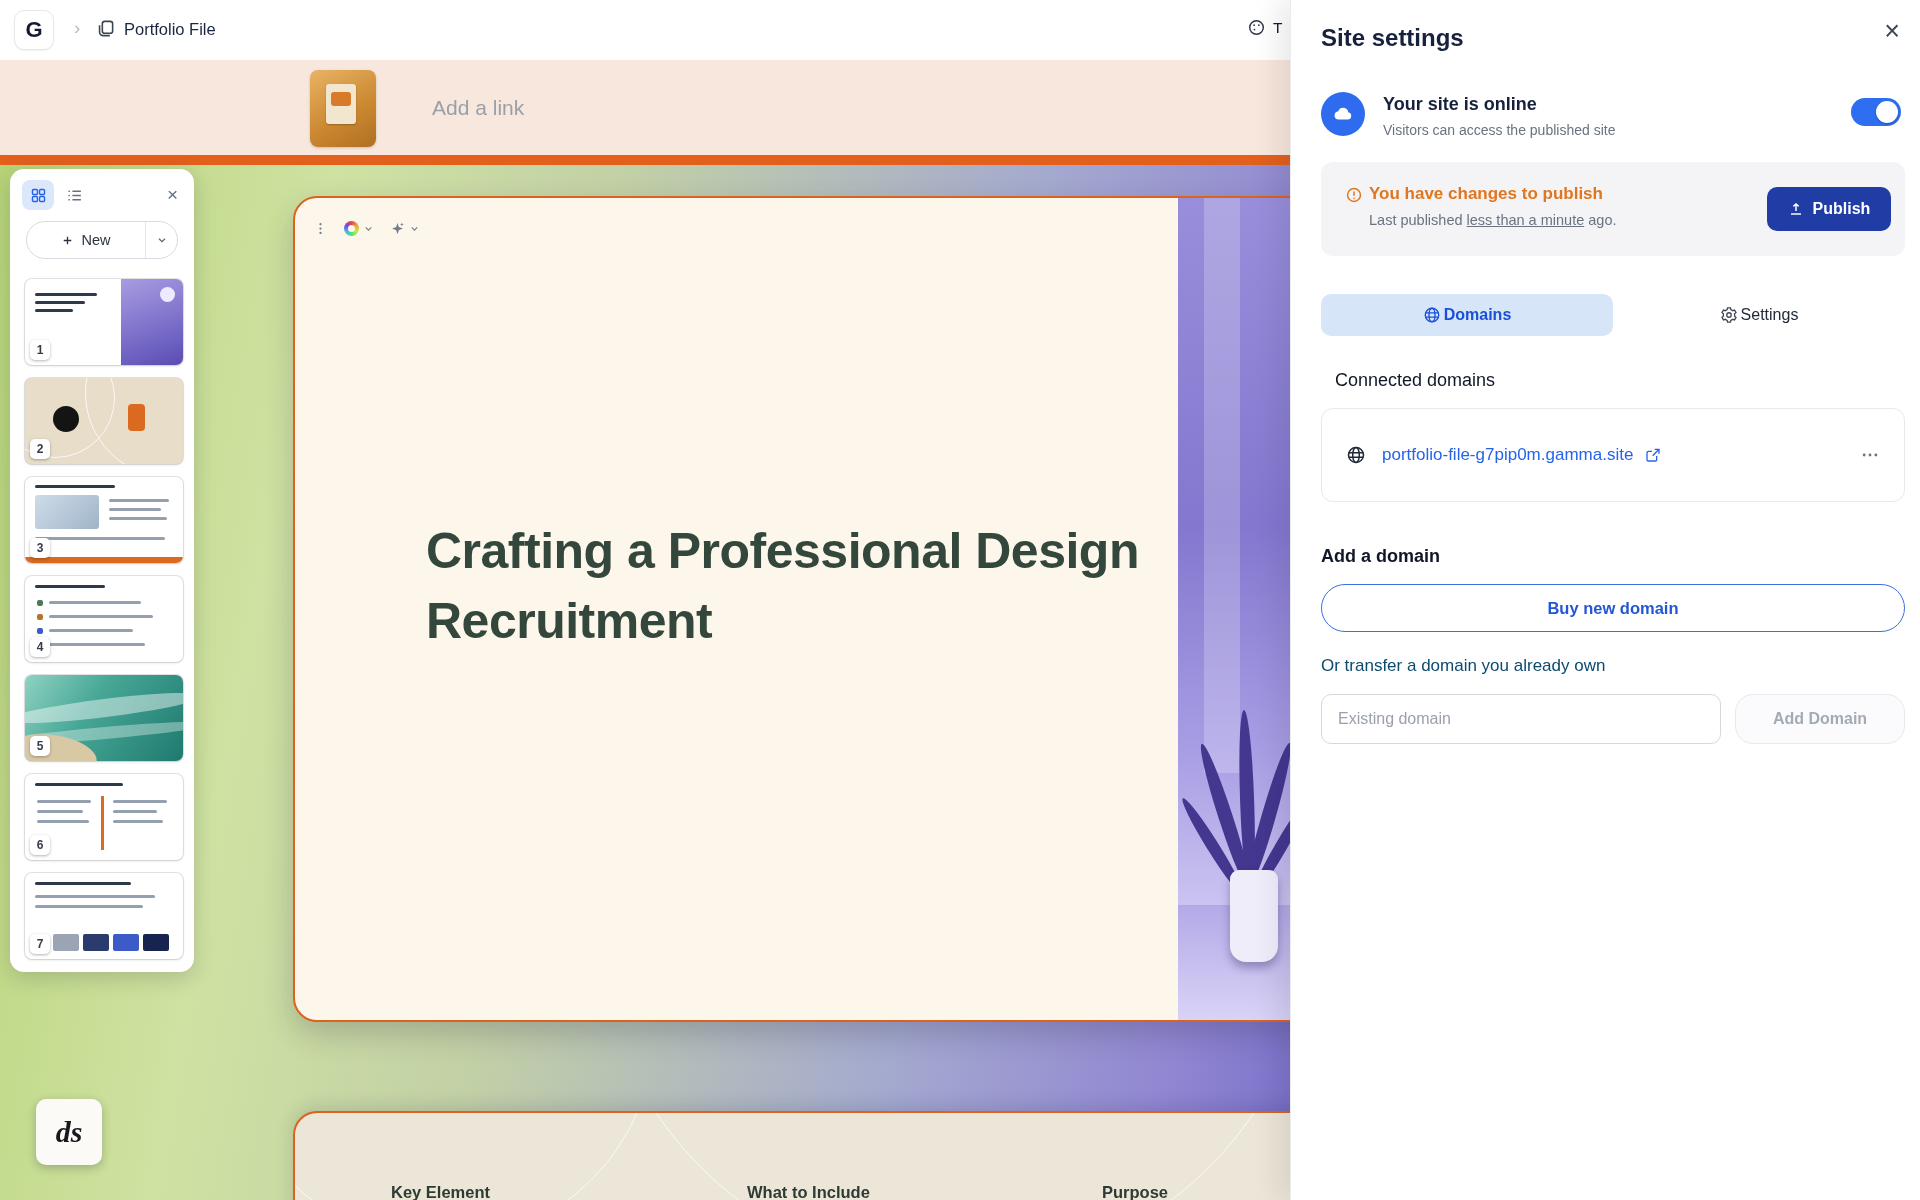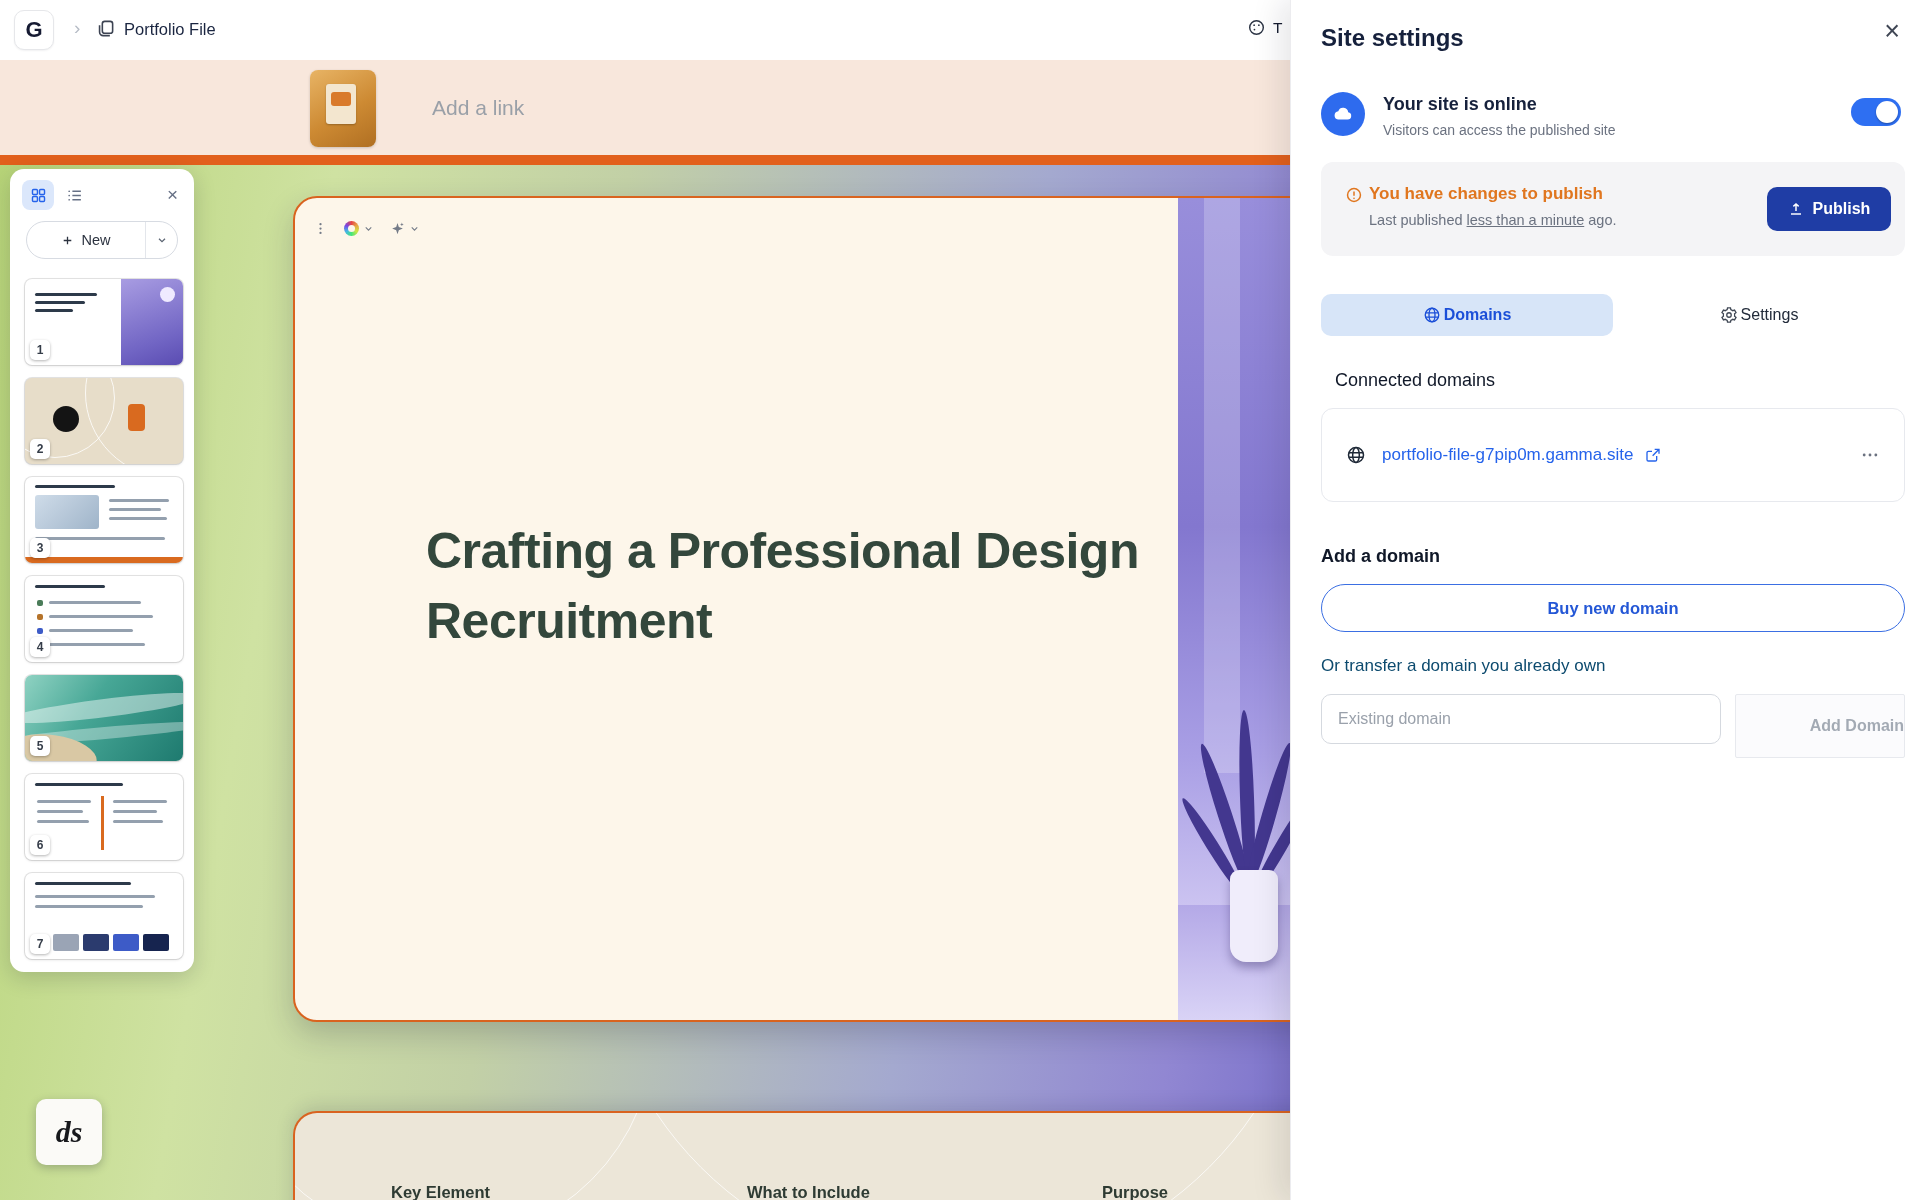--- a/index.html
+++ b/index.html
@@ -113,22 +113,22 @@
   .domain-more { margin-left:auto; color:#6b7280; cursor:pointer; }
 
   .add-h { position:absolute; left:30px; top:546px; font-size:18px; font-weight:600; color:#101828; }
   .buy-btn { position:absolute; left:30px; top:584px; width:584px; height:48px; background:#fff; border:1.5px solid #3b6fe3; border-radius:999px;
              color:#2457d6; font-size:16.5px; font-weight:600; cursor:pointer; font-family:"Liberation Sans",sans-serif; }
   .transfer-h { position:absolute; left:30px; top:656px; font-size:17px; color:#0c4a6e; }
   .input-row { position:absolute; left:30px; top:694px; width:584px; height:50px; display:flex; gap:14px; }
   .domain-input { flex:1; height:50px; border:1px solid #d5d9df; border-radius:10px; padding:0 16px; font-size:16px; color:#1f2937;
                   font-family:"Liberation Sans",sans-serif; outline:none; background:#fff; }
   .domain-input::placeholder { color:#9aa1ab; }
-  .add-domain-btn { width:170px; height:64px; background:#fbfbfd; border:1px solid #e7e9ee; border-radius:2px; color:#a3aab4;
-                    font-size:16px; font-weight:600; cursor:pointer; font-family:"Liberation Sans",sans-serif;text-align:right; }
+  .add-domain-btn { width:170px; height:50px; background:#fbfbfd; border:1px solid #e7e9ee; border-radius:18px; color:#a3aab4;
+                    font-size:16px; font-weight:600; cursor:pointer; font-family:"Liberation Sans",sans-serif; }
   .learn-row { position:absolute; left:30px; top:774px; width:584px; display:flex; align-items:center; justify-content:center; gap:9px;
                font-size:16px; font-weight:500; color:#16213c; cursor:pointer; }
 </style>
 </head>
 <body>
 
 <div class="stage">
 
   <div class="topbar">
     <div class="logo-btn">

